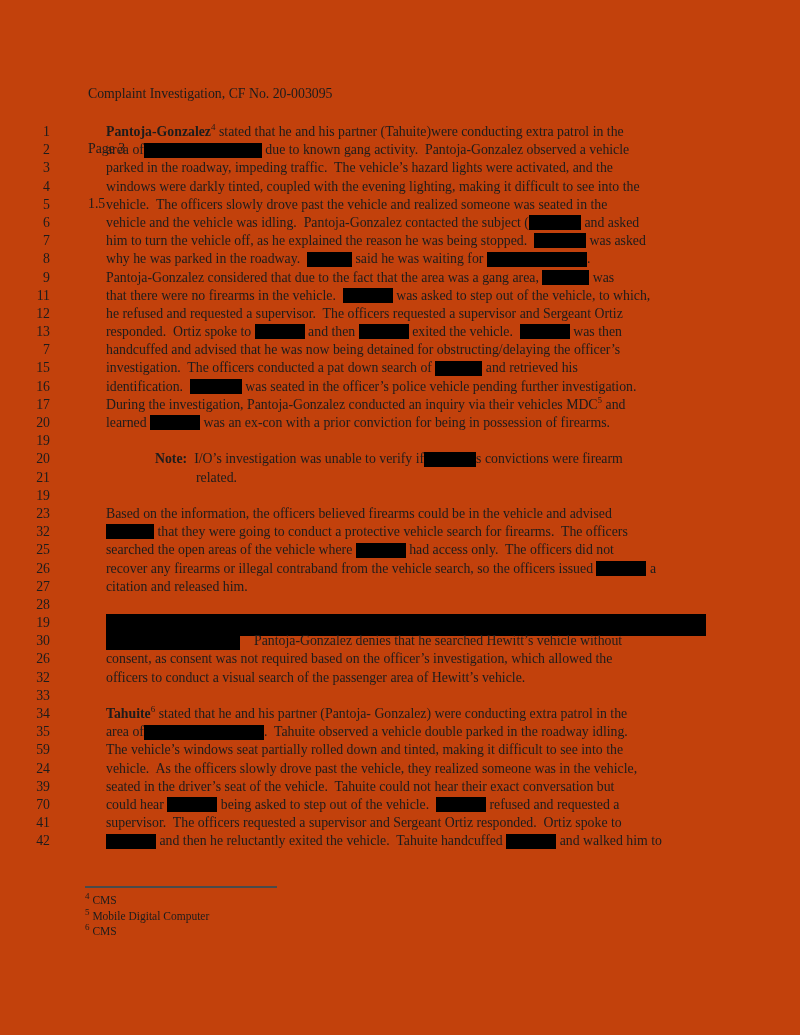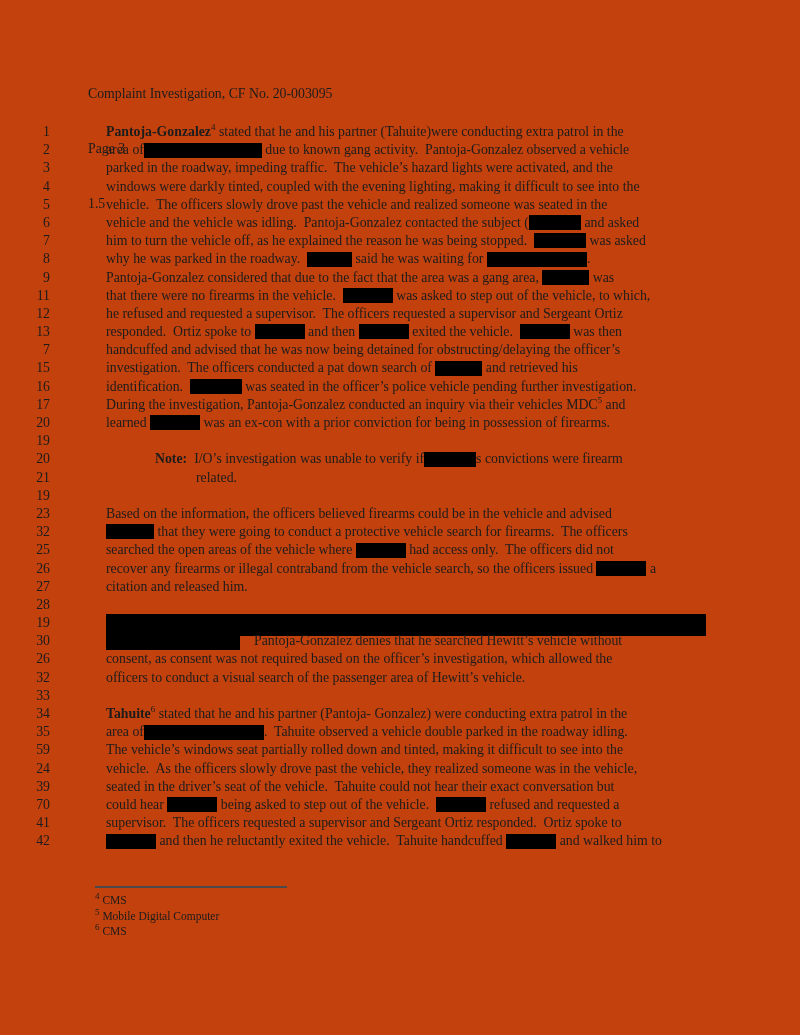--- a/index.html
+++ b/index.html
@@ -56,21 +56,21 @@
     background: #000000;
     height: 15px;
     vertical-align: middle;
     margin-bottom: 2px;
   }
   .spacer {
     display: inline-block;
   }
   .footnotes {
     position: absolute;
-    left: 95px;
+    left: 85px;
     top: 886px;
     font-size: 11.5px;
     line-height: 15.5px;
   }
   .fn-sep {
     width: 192px;
     height: 0;
     border-top: 2px solid #4a4a4a;
     margin-bottom: 5px;
   }

